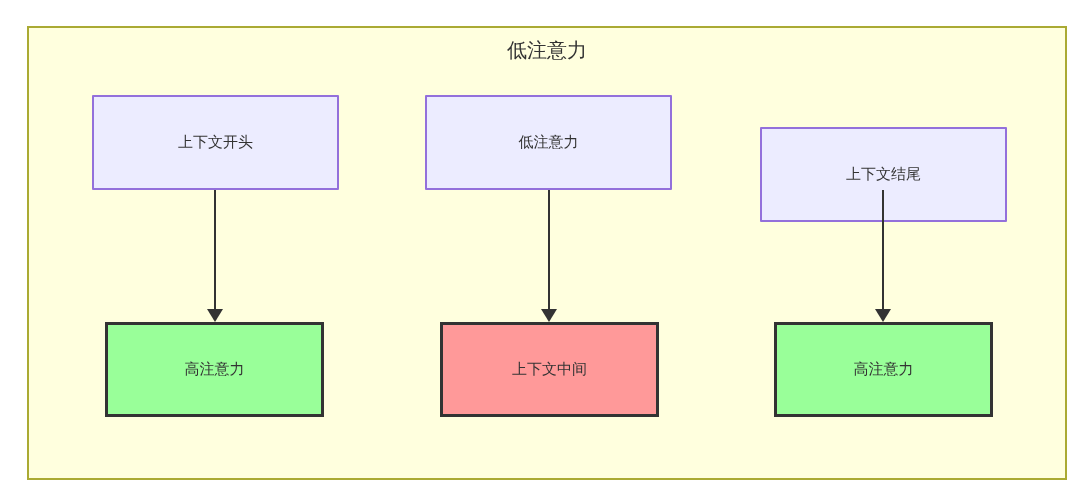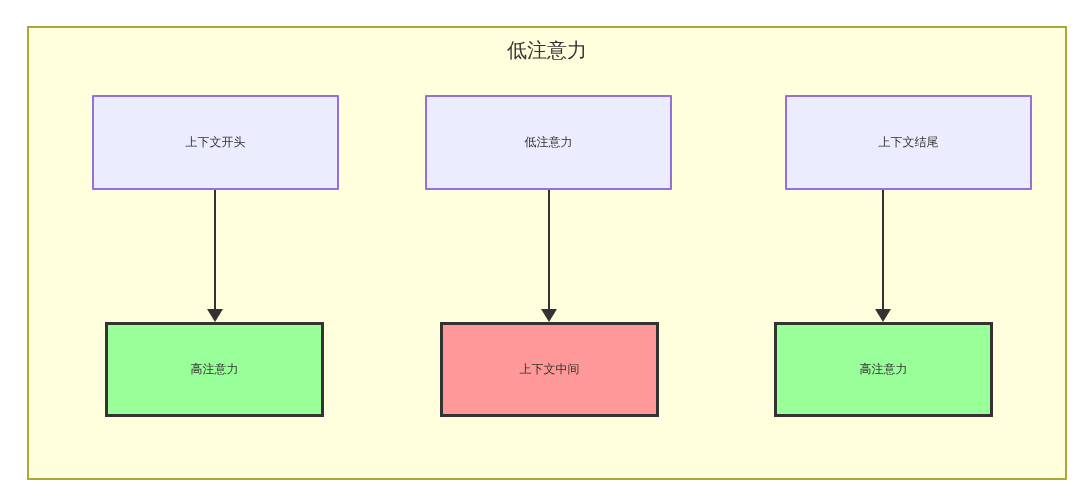--- a/index.html
+++ b/index.html
@@ -34,21 +34,21 @@
     font-size: 20px;
     color: #333333;
     line-height: 24px;
   }
   .node {
     position: absolute;
     display: flex;
     align-items: center;
     justify-content: center;
     box-sizing: border-box;
-    font-size: 12px;
+    font-size: 15px;
     color: #333333;
     text-align: center;
   }
   .source-node {
     top: 67px;
     width: 247px;
     height: 95px;
     background: #ececff;
     border: 2px solid #9370db;
     border-radius: 1px;
@@ -58,21 +58,21 @@
     width: 219px;
     height: 95px;
     border: 3px solid #333333;
     border-radius: 0;
   }
   .target-high { background: #99ff99; }
   .target-low  { background: #ff9999; }
 
   .col0 .source-node { left: 63px; }
   .col1 .source-node { left: 396px; }
-  .col2 .source-node { left: 756px; }
+  .col2 .source-node { left: 731px; margin-top: 32px; }
   .col0 .target-node { left: 76px; }
   .col1 .target-node { left: 411px; }
   .col2 .target-node { left: 745px; }
 
   .edge-line {
     position: absolute;
     top: 162px;
     width: 2px;
     height: 120px;
     background: #333333;

